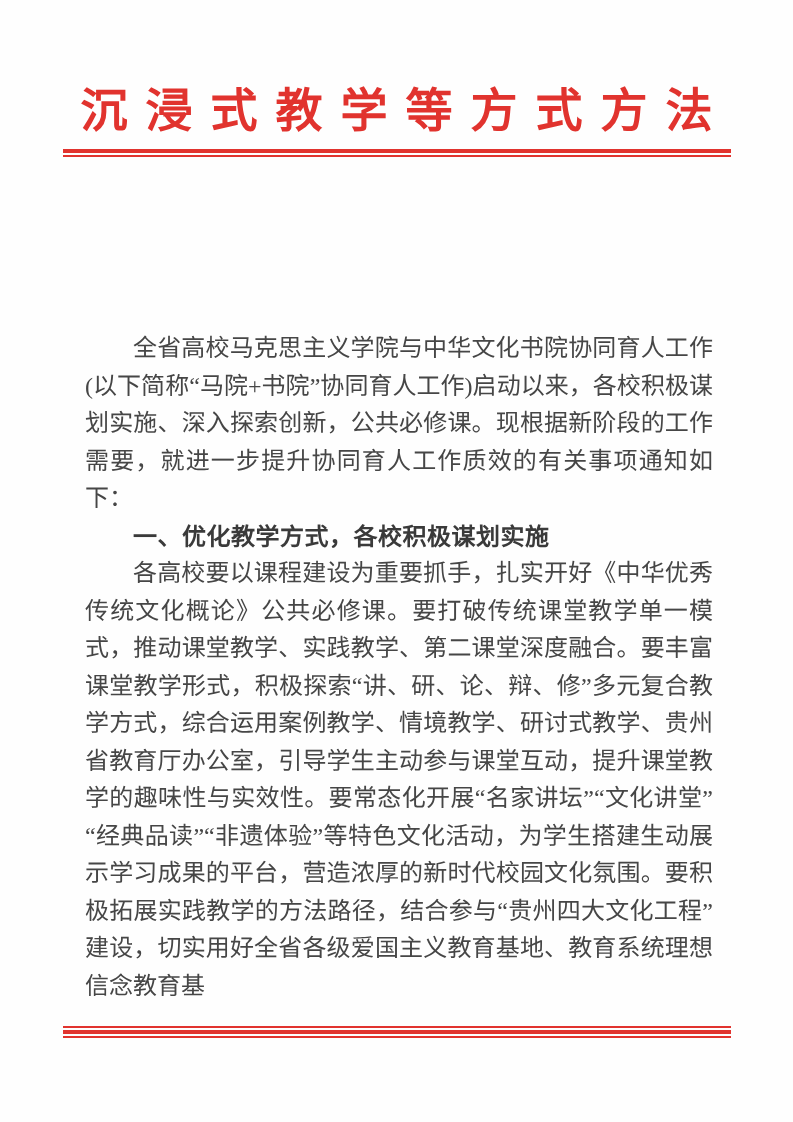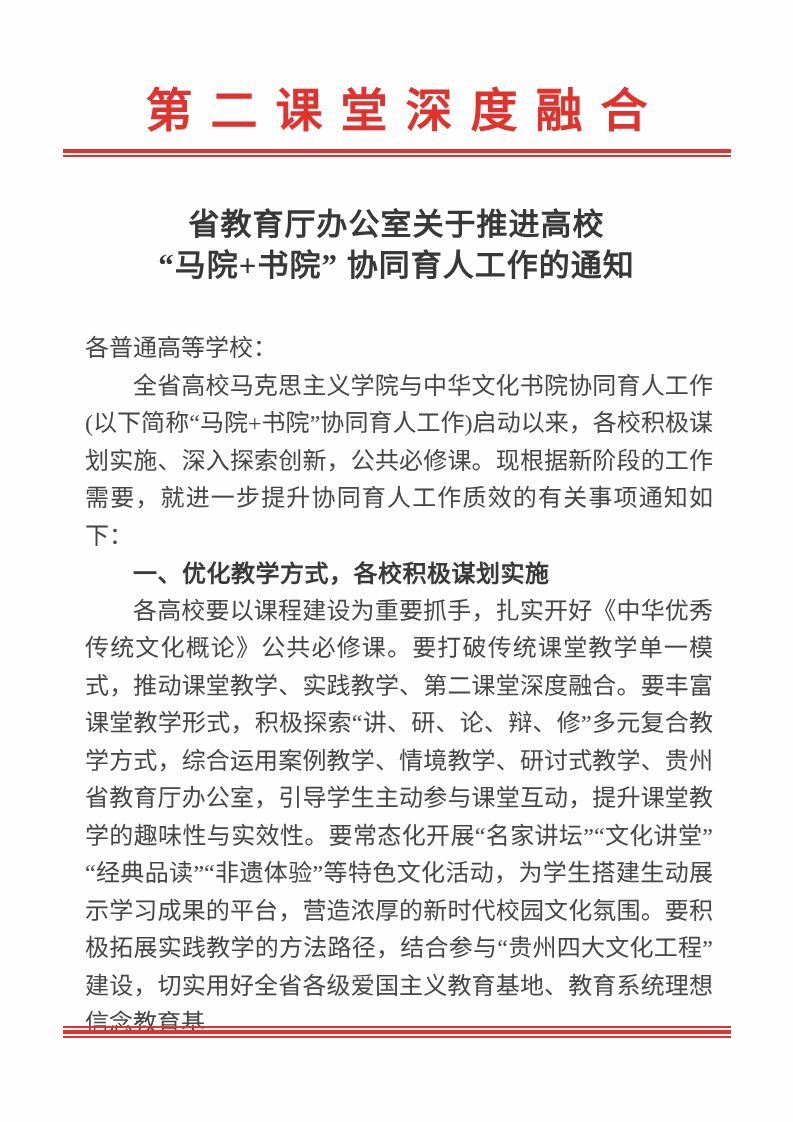--- a/index.html
+++ b/index.html
@@ -81,35 +81,30 @@
     font-weight: bold;
     color: #3a3a3a;
     letter-spacing: 0.5px;
   }
 </style>
 </head>
 <body>
 
 <div class="page">
 
-  <div class="letterhead">第二课堂深度融合</div>
+  <div class="letterhead">沉浸式教学等方式方法</div>
 
   <div class="rule rule-header">
     <div class="stripe thick"></div>
     <div class="stripe gap"></div>
     <div class="stripe thin"></div>
   </div>
 
-  <div class="doc-title">
-    <div>省教育厅办公室关于推进高校</div>
-    <div>“马院+书院” 协同育人工作的通知</div>
-  </div>
 
   <div class="doc-body">
-    <p class="salutation">各普通高等学校：</p>
     <p>全省高校马克思主义学院与中华文化书院协同育人工作(以下简称“马院+书院”协同育人工作)启动以来，各校积极谋划实施、深入探索创新，公共必修课。现根据新阶段的工作需要，就进一步提升协同育人工作质效的有关事项通知如下：</p>
     <p class="section-heading">一、优化教学方式，各校积极谋划实施</p>
     <p>各高校要以课程建设为重要抓手，扎实开好《中华优秀传统文化概论》公共必修课。要打破传统课堂教学单一模式，推动课堂教学、实践教学、第二课堂深度融合。要丰富课堂教学形式，积极探索“讲、研、论、辩、修”多元复合教学方式，综合运用案例教学、情境教学、研讨式教学、贵州省教育厅办公室，引导学生主动参与课堂互动，提升课堂教学的趣味性与实效性。要常态化开展“名家讲坛”“文化讲堂”“经典品读”“非遗体验”等特色文化活动，为学生搭建生动展示学习成果的平台，营造浓厚的新时代校园文化氛围。要积极拓展实践教学的方法路径，结合参与“贵州四大文化工程”建设，切实用好全省各级爱国主义教育基地、教育系统理想信念教育基</p>
   </div>
 
   <div class="rule rule-footer">
     <div class="stripe thin"></div>
     <div class="stripe gap"></div>
     <div class="stripe thick"></div>
     <div class="stripe gap"></div>

